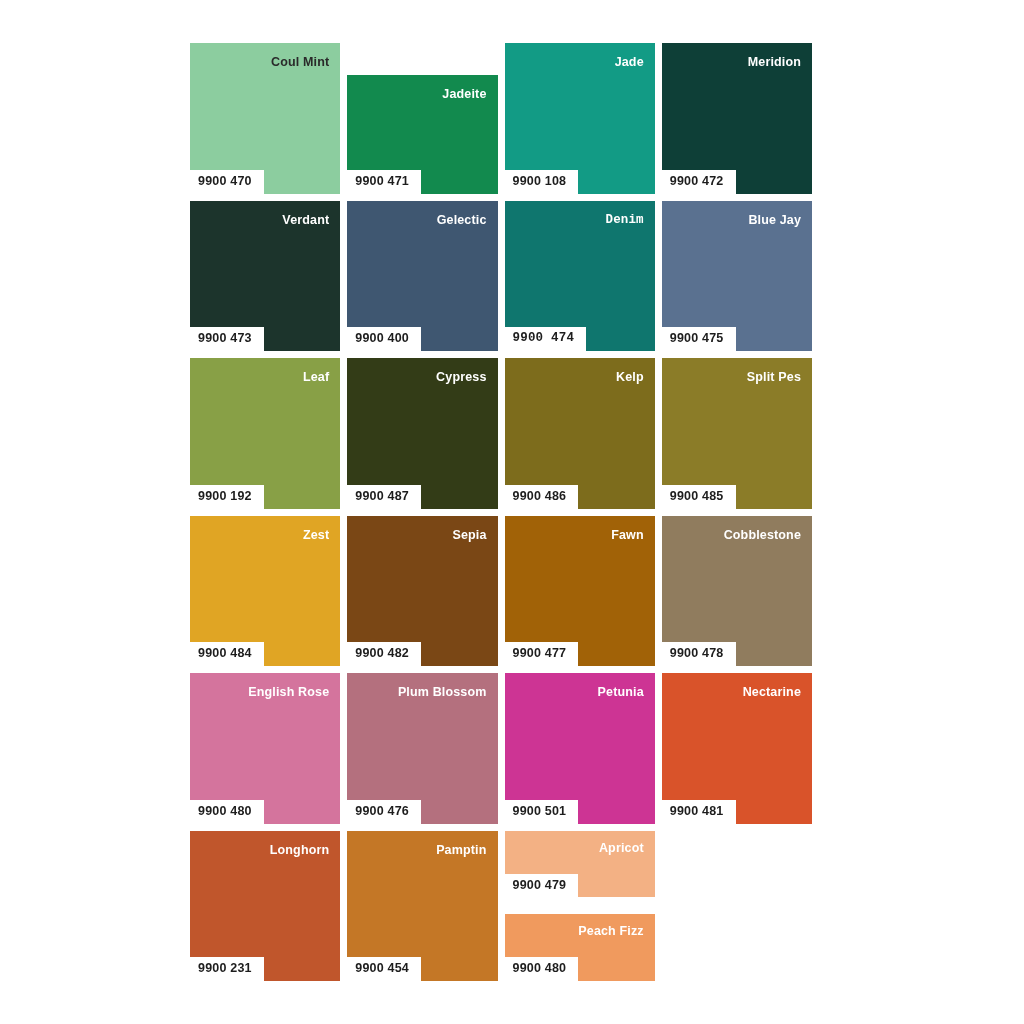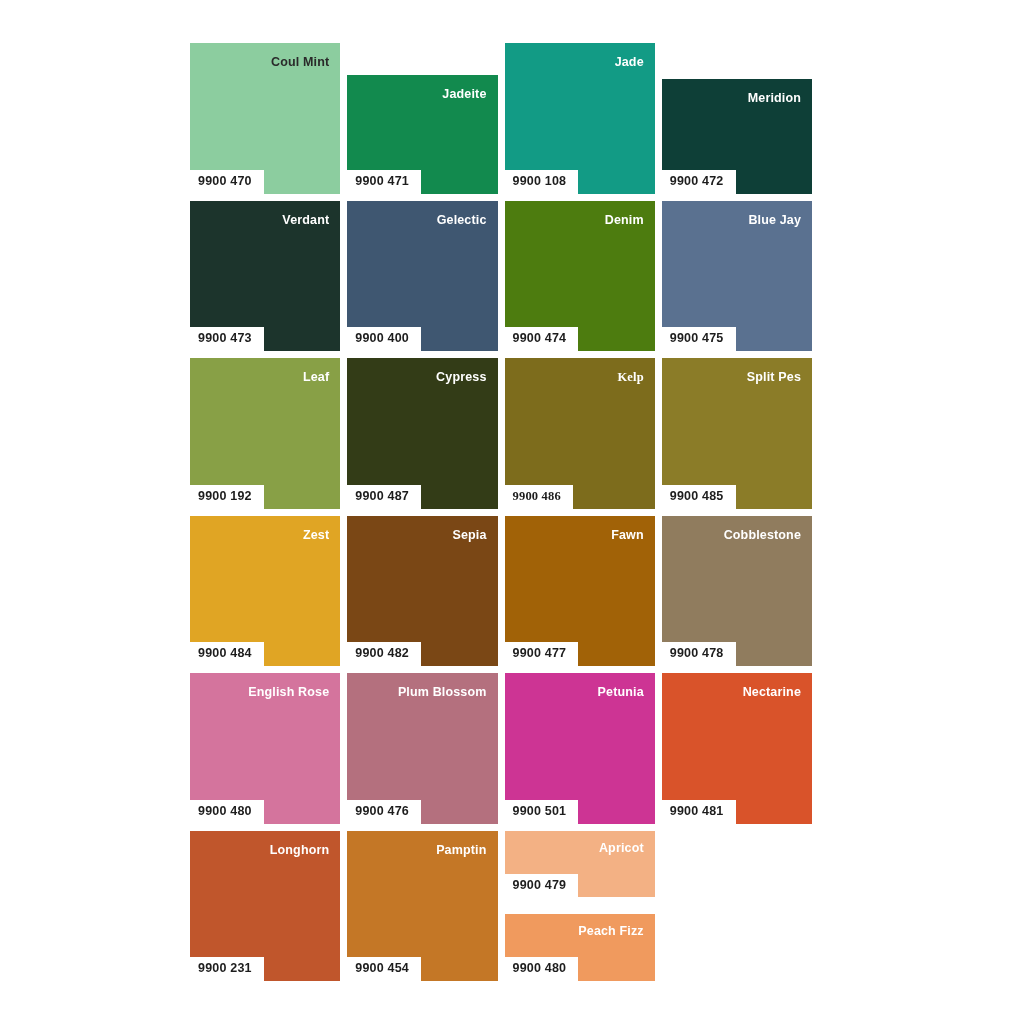--- a/index.html
+++ b/index.html
@@ -96,49 +96,49 @@
         <div class="swatch-code">9900 470</div>
       </div>
       <div class="swatch" style="background: rgb(18, 138, 78); margin-top: 32px;">
         <div class="swatch-name">Jadeite</div>
         <div class="swatch-code">9900 471</div>
       </div>
       <div class="swatch" style="background: rgb(18, 155, 133);">
         <div class="swatch-name">Jade</div>
         <div class="swatch-code">9900 108</div>
       </div>
-      <div class="swatch" style="background: rgb(14, 63, 55); margin-top: 36px;">
+      <div class="swatch" style="background: rgb(14, 63, 55);">
         <div class="swatch-name">Meridion</div>
         <div class="swatch-code">9900 472</div>
       </div>
       <div class="swatch" style="background: rgb(28, 52, 44);">
         <div class="swatch-name">Verdant</div>
         <div class="swatch-code">9900 473</div>
       </div>
       <div class="swatch" style="background: rgb(63, 87, 113);">
         <div class="swatch-name">Gelectic</div>
         <div class="swatch-code">9900 400</div>
       </div>
-      <div class="swatch" style="background: #4d7c0f;">
+      <div class="swatch" style="background: #0f766e; font-family: Liberation Mono, monospace;">
         <div class="swatch-name">Denim</div>
         <div class="swatch-code">9900 474</div>
       </div>
       <div class="swatch" style="background: rgb(90, 113, 144);">
         <div class="swatch-name">Blue Jay</div>
         <div class="swatch-code">9900 475</div>
       </div>
       <div class="swatch" style="background: rgb(136, 160, 70);">
         <div class="swatch-name">Leaf</div>
         <div class="swatch-code">9900 192</div>
       </div>
       <div class="swatch" style="background: rgb(51, 60, 23);">
         <div class="swatch-name">Cypress</div>
         <div class="swatch-code">9900 487</div>
       </div>
-      <div class="swatch" style="background: rgb(125, 108, 28); font-family: Liberation Serif, serif;">
+      <div class="swatch" style="background: rgb(125, 108, 28);">
         <div class="swatch-name">Kelp</div>
         <div class="swatch-code">9900 486</div>
       </div>
       <div class="swatch" style="background: rgb(139, 124, 40);">
         <div class="swatch-name">Split Pes</div>
         <div class="swatch-code">9900 485</div>
       </div>
       <div class="swatch" style="background: rgb(224, 165, 36);">
         <div class="swatch-name">Zest</div>
         <div class="swatch-code">9900 484</div>

